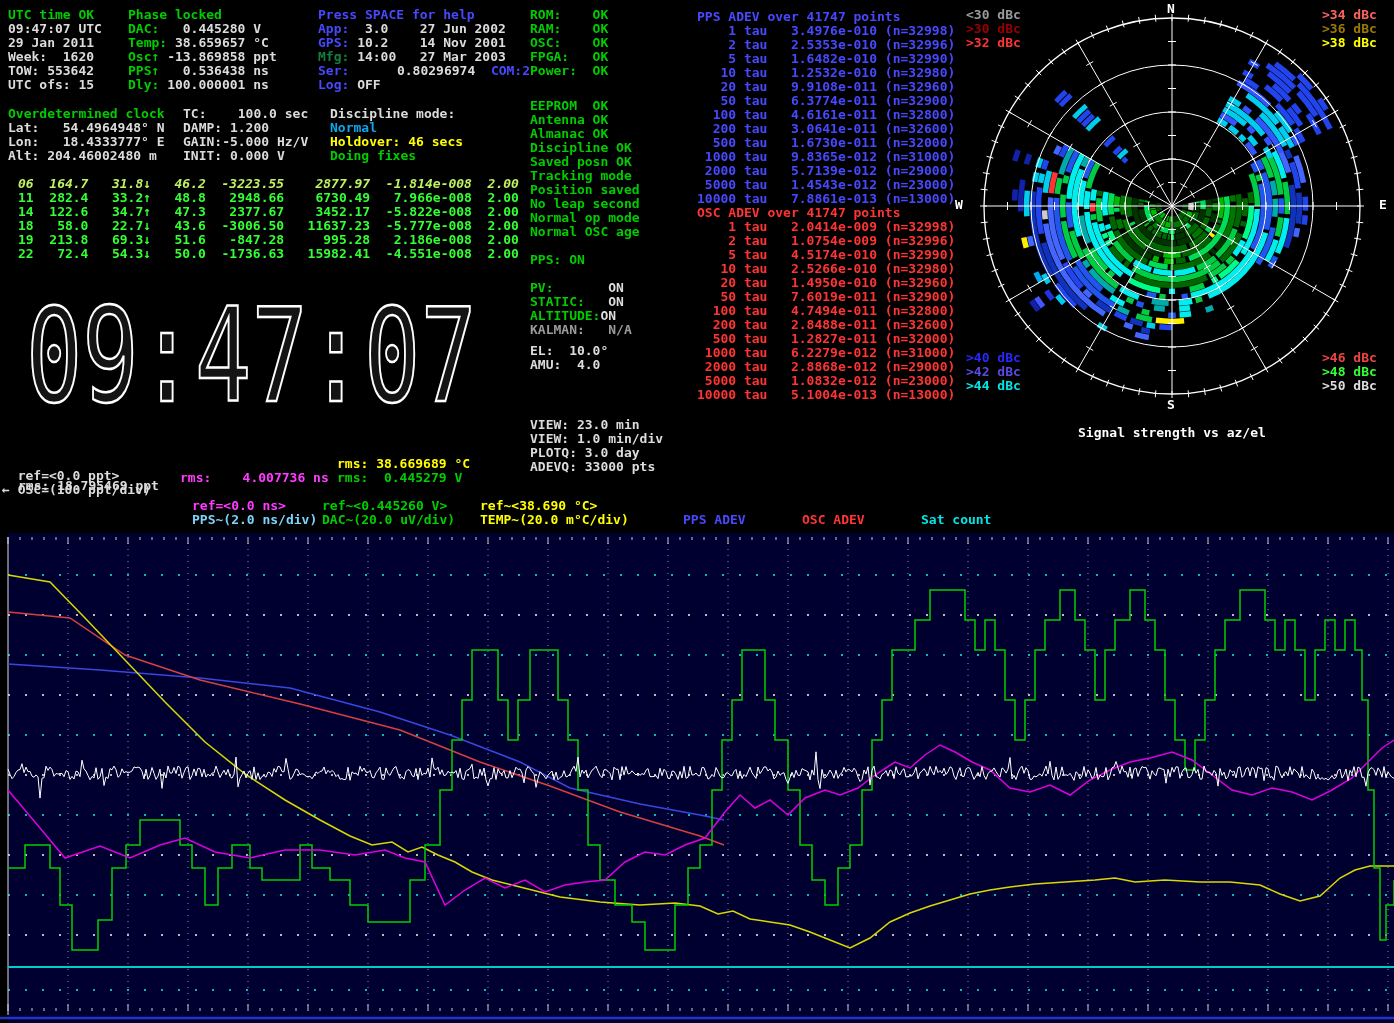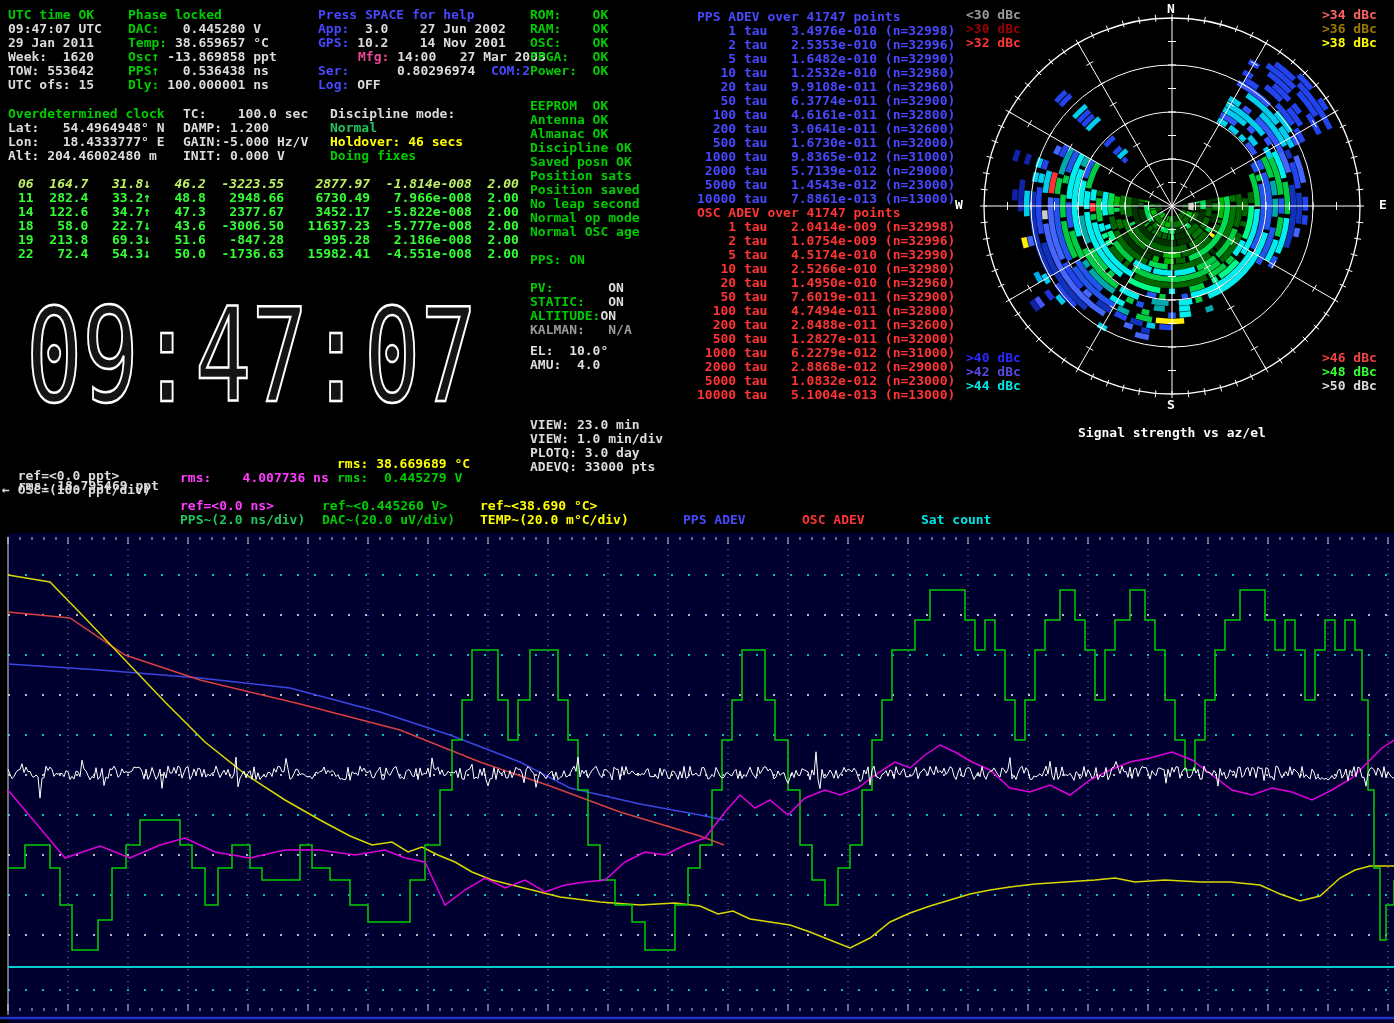--- a/index.html
+++ b/index.html
@@ -31,56 +31,56 @@
         <div class="tline"><span style="color: rgb(0, 204, 0);">DAC: </span><span style="color: rgb(220, 220, 220);">  0.445280 V</span></div>
         <div class="tline"><span style="color: rgb(0, 204, 0);">Temp: </span><span style="color: rgb(220, 220, 220);">38.659657 °C</span></div>
         <div class="tline"><span style="color: rgb(0, 204, 0);">Osc↑ </span><span style="color: rgb(220, 220, 220);">-13.869858 ppt</span></div>
         <div class="tline"><span style="color: rgb(0, 204, 0);">PPS↑ </span><span style="color: rgb(220, 220, 220);">  0.536438 ns</span></div>
         <div class="tline"><span style="color: rgb(0, 204, 0);">Dly: </span><span style="color: rgb(220, 220, 220);">100.000001 ns</span></div>
       </div>
       <div class="tblock" style="left: 318px; top: 8px;">
         <div class="tline"><span style="color: rgb(72, 72, 255);">Press SPACE for help</span></div>
         <div class="tline"><span style="color: rgb(72, 72, 255);">App: </span><span style="color: rgb(220, 220, 220);"> 3.0    27 Jun 2002</span></div>
         <div class="tline"><span style="color: rgb(72, 72, 255);">GPS: </span><span style="color: rgb(220, 220, 220);">10.2    14 Nov 2001</span></div>
-        <div class="tline"><span style="color: #ec4899; margin-left: 40px;">Mfg: </span><span style="color: rgb(220, 220, 220);">14:00   27 Mar 2003</span></div>
+        <div class="tline"><span style="color: #15803d;">Mfg: </span><span style="color: rgb(220, 220, 220);">14:00   27 Mar 2003</span></div>
         <div class="tline"><span style="color: rgb(72, 72, 255);">Ser: </span><span style="color: rgb(220, 220, 220); margin-left: 32px;"> 0.80296974  </span><span style="color: rgb(72, 72, 255);">COM:2</span></div>
         <div class="tline"><span style="color: rgb(72, 72, 255);">Log: </span><span style="color: rgb(220, 220, 220);">OFF</span></div>
       </div>
       <div class="tblock" style="left: 8px; top: 107px;">
         <div class="tline"><span style="color: rgb(0, 204, 0);">Overdetermined clock</span></div>
         <div class="tline"><span style="color: rgb(220, 220, 220);">Lat:   54.4964948° N</span></div>
         <div class="tline"><span style="color: rgb(220, 220, 220);">Lon:   18.4333777° E</span></div>
         <div class="tline"><span style="color: rgb(220, 220, 220);">Alt: 204.46002480 m</span></div>
       </div>
       <div class="tblock" style="left: 183px; top: 107px;">
         <div class="tline"><span style="color: rgb(220, 220, 220);">TC:    100.0 sec</span></div>
         <div class="tline"><span style="color: rgb(220, 220, 220);">DAMP: 1.200</span></div>
         <div class="tline"><span style="color: rgb(220, 220, 220);">GAIN:-5.000 Hz/V</span></div>
         <div class="tline"><span style="color: rgb(220, 220, 220);">INIT: 0.000 V</span></div>
       </div>
       <div class="tblock" style="left: 330px; top: 107px;">
         <div class="tline"><span style="color: rgb(220, 220, 220);">Discipline mode:</span></div>
-        <div class="tline"><span style="color: #22c55e;">Normal</span></div>
+        <div class="tline"><span style="color: #0ea5e9;">Normal</span></div>
         <div class="tline"><span style="color: rgb(255, 255, 0);">Holdover: 46 secs</span></div>
         <div class="tline"><span style="color: rgb(0, 204, 0);">Doing fixes</span></div>
       </div>
       <div class="tblock" style="left: 530px; top: 8px;">
         <div class="tline"><span style="color: rgb(0, 204, 0);">ROM:    OK</span></div>
         <div class="tline"><span style="color: rgb(0, 204, 0);">RAM:    OK</span></div>
         <div class="tline"><span style="color: rgb(0, 204, 0);">OSC:    OK</span></div>
         <div class="tline"><span style="color: rgb(0, 204, 0);">FPGA:   OK</span></div>
         <div class="tline"><span style="color: rgb(0, 204, 0);">Power:  OK</span></div>
       </div>
       <div class="tblock" style="left: 530px; top: 99px;">
         <div class="tline"><span style="color: rgb(0, 204, 0);">EEPROM  OK</span></div>
         <div class="tline"><span style="color: rgb(0, 204, 0);">Antenna OK</span></div>
         <div class="tline"><span style="color: rgb(0, 204, 0);">Almanac OK</span></div>
         <div class="tline"><span style="color: rgb(0, 204, 0);">Discipline OK</span></div>
         <div class="tline"><span style="color: rgb(0, 204, 0);">Saved posn OK</span></div>
-        <div class="tline"><span style="color: rgb(0, 204, 0);">Position sats</span></div>
+        <div class="tline"><span style="color: rgb(0, 204, 0);">Tracking mode</span></div>
         <div class="tline"><span style="color: rgb(0, 204, 0);">Position saved</span></div>
         <div class="tline"><span style="color: rgb(0, 204, 0);">No leap second</span></div>
         <div class="tline"><span style="color: rgb(0, 204, 0);">Normal op mode</span></div>
         <div class="tline"><span style="color: rgb(0, 204, 0);">Normal OSC age</span></div>
       </div>
       <div class="tblock" style="left: 530px; top: 253px;">
         <div class="tline"><span style="color: rgb(0, 204, 0);">PPS: ON</span></div>
       </div>
       <div class="tblock" style="left: 530px; top: 281px;">
         <div class="tline"><span style="color: rgb(0, 204, 0);">PV:       </span><span style="color: rgb(220, 220, 220);">ON</span></div>
@@ -107,23 +107,23 @@
       <div class="tblock" style="left: 180px; top: 471px;">
         <div class="tline"><span style="color: rgb(255, 60, 255);">rms:    4.007736 ns</span></div>
       </div>
       <div class="tblock" style="left: 337px; top: 471px;">
         <div class="tline"><span style="color: rgb(0, 204, 0);">rms:  0.445279 V</span></div>
       </div>
       <div class="tblock" style="left: 2px; top: 469px;">
         <div class="tline"><span style="color: rgb(220, 220, 220);">  ref=&lt;0.0 ppt&gt;</span></div>
         <div class="tline"><span style="color: rgb(220, 220, 220);">← OSC=(100 ppt/div)</span></div>
       </div>
-      <div class="tblock" style="left: 180px; top: 499px;">
+      <div class="tblock" style="left: 192px; top: 499px;">
         <div class="tline"><span style="color: rgb(255, 60, 255);">ref=&lt;0.0 ns&gt;</span></div>
-        <div class="tline"><span style="color: #22c55e;">PPS~(2.0 ns/div)</span></div>
+        <div class="tline"><span style="color: #7dd3fc;">PPS~(2.0 ns/div)</span></div>
       </div>
       <div class="tblock" style="left: 322px; top: 499px;">
         <div class="tline"><span style="color: rgb(0, 204, 0);">ref~&lt;0.445260 V&gt;</span></div>
         <div class="tline"><span style="color: rgb(0, 204, 0);">DAC~(20.0 uV/div)</span></div>
       </div>
       <div class="tblock" style="left: 480px; top: 499px;">
         <div class="tline"><span style="color: rgb(255, 255, 0);">ref~&lt;38.690 °C&gt;</span></div>
         <div class="tline"><span style="color: rgb(255, 255, 0);">TEMP~(20.0 m°C/div)</span></div>
       </div>
       <div class="tblock" style="left: 683px; top: 513px;">

